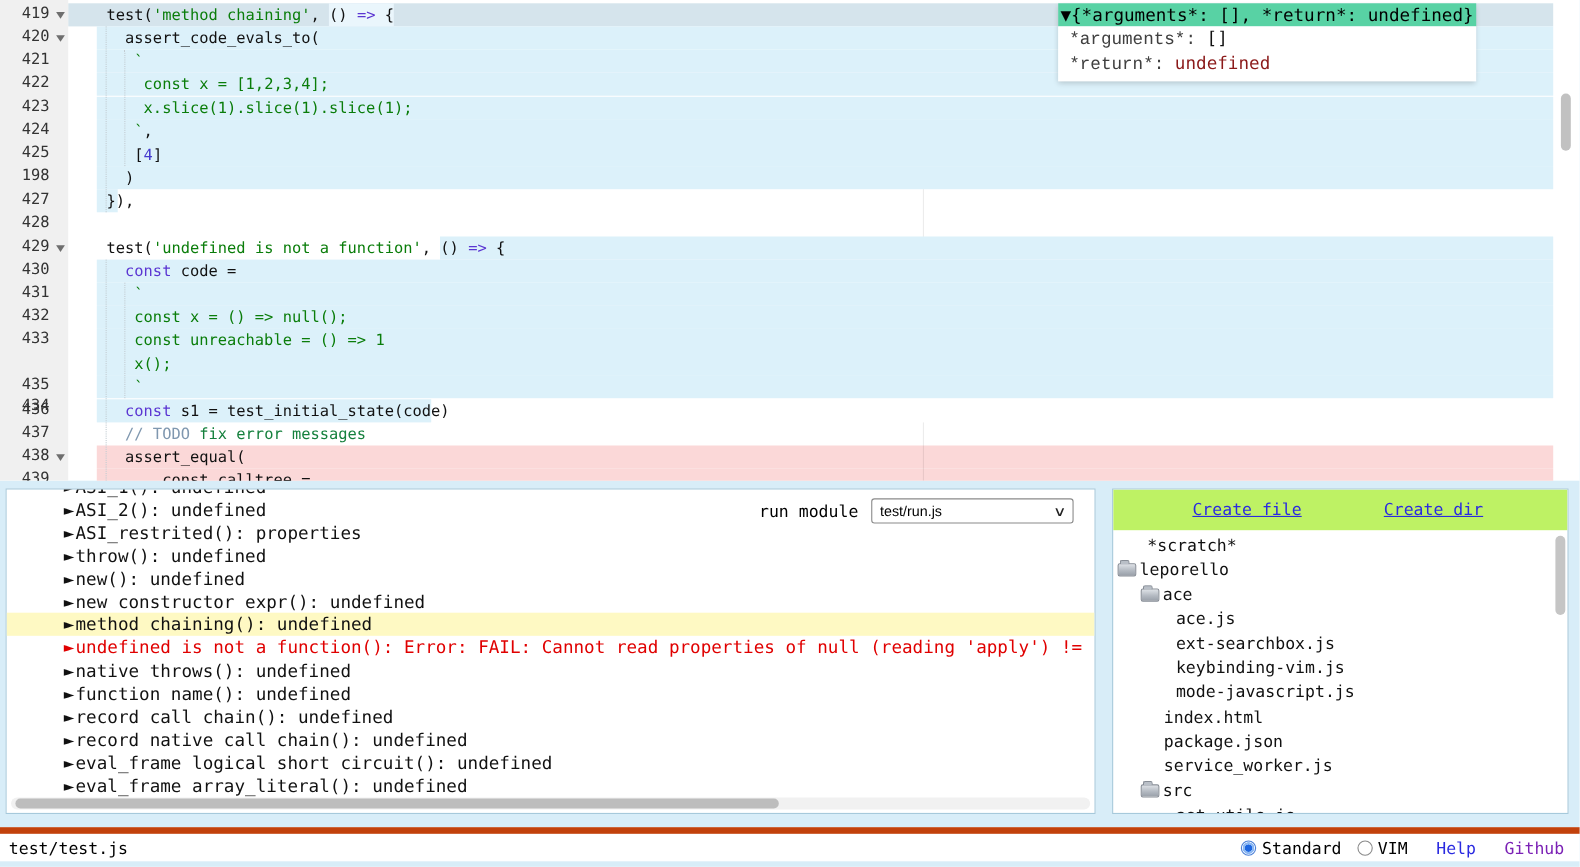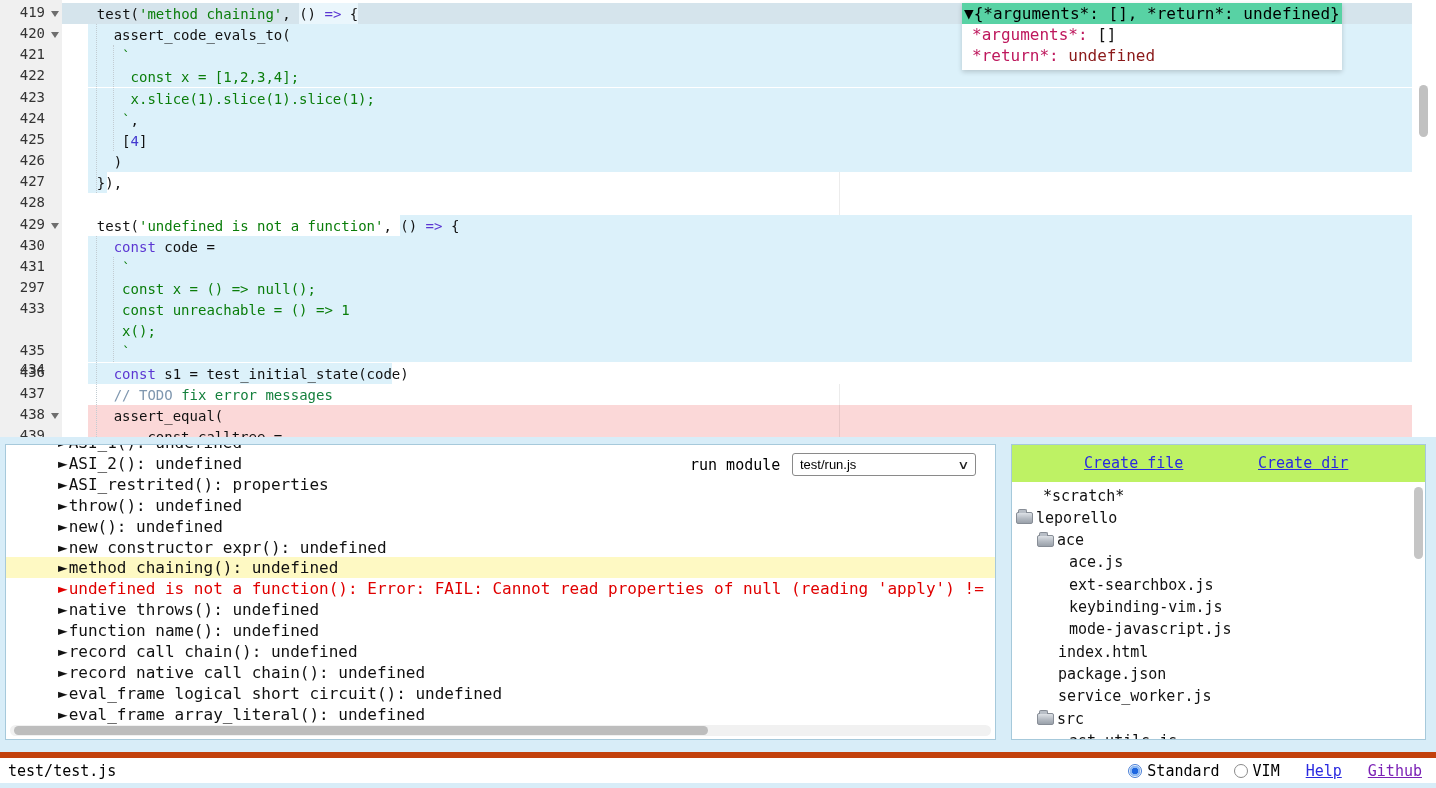--- a/index.html
+++ b/index.html
@@ -29,21 +29,21 @@
   .iguide { position:absolute; width:0; border-left:1px dotted #c2ccd2; z-index:1; }
   .pmargin { position:absolute; width:1px; left:839px; background:rgba(0,0,0,0.075); z-index:1; }
   #ed-scroll-thumb { position:absolute; left:1419px; top:85px; width:9px; height:52px; border-radius:5px; background:#c1c1c1; z-index:4; }
 
   
   #tooltip { position:absolute; left:962px; top:3px; width:380px; z-index:6; font-size:16px; line-height:21px;
              box-shadow:0 2px 5px rgba(0,0,0,0.18); }
   #tooltip-header { background:#58d2a4; color:#000; height:21px; white-space:pre; padding-left:2px; cursor:pointer; }
   #tooltip-body { background:#ffffff; padding:0 0 4px 10px; }
   .tt-row { white-space:pre; }
-  .tt-key { color:#be185d; }
+  .tt-key { color:#404040;font-family:Liberation Mono, monospace; }
   .tt-val { color:#111; }
   .tt-val.undef { color:#8b1a1a; }
 
   
   .panel { position:absolute; top:444px; height:296px; background:#ffffff; border:1px solid #a6c9db; overflow:hidden; }
   #console { left:5px; width:991px; }
   #console-rows { position:absolute; left:0; top:0; right:0; bottom:0; overflow:hidden; }
   .con-row { position:absolute; left:0; width:989px; height:21px; white-space:pre; font-size:16px; line-height:21px; color:#111; padding-left:52px; cursor:pointer; }
   .con-row .arrow { margin-right:1px; }
   .con-row.selected { background:#fef9c3; }
@@ -71,21 +71,21 @@
 
   
   #statusbar { position:absolute; left:0; top:752px; width:1436px; height:31px; background:#ffffff; border-top:6px solid #c2410c;
                display:flex; align-items:center; font-size:15px; }
   #current-file { margin-left:8px; color:#000; }
   #status-right { margin-left:auto; margin-right:14px; display:flex; align-items:center; gap:14px; }
   .radio-opt { display:flex; align-items:center; gap:5px; cursor:pointer; }
   .radio { width:14px; height:14px; border-radius:50%; border:1px solid #8a8a8a; background:#fff; flex:none; }
   .radio.on { border:1px solid #4a7fd6;
               background:radial-gradient(circle, #1d66e0 0 36%, #8cb8f2 40% 60%, #eaf2fd 64%); }
-  .sbar-link { text-decoration:underline; cursor:pointer;padding-left:12px; }
+  .sbar-link { cursor:pointer;padding-left:12px; }
   #help-link { color:#2a2ae0; }
   #github-link { color:#7b21b5; }
 </style>
 </head>
 <body>
 
 <div id="editor">
   <div id="ed-rows">
       <div class="ed-row" style="top: 3px;">
         <div class="seg sel" style="left: 0px; width: 1350px;"></div>
@@ -195,40 +195,40 @@
       <div class="gut-row" style="top: 87.6px;">
         <span class="lnum">423</span>
       </div>
       <div class="gut-row" style="top: 108.75px;">
         <span class="lnum">424</span>
       </div>
       <div class="gut-row" style="top: 129.9px;">
         <span class="lnum">425</span>
       </div>
       <div class="gut-row" style="top: 151.05px;">
-        <span class="lnum">426</span>
+        <span class="lnum">198</span>
       </div>
       <div class="gut-row" style="top: 172.2px;">
         <span class="lnum">427</span>
       </div>
       <div class="gut-row" style="top: 193.35px;">
         <span class="lnum">428</span>
       </div>
       <div class="gut-row" style="top: 214.5px;">
         <span class="lnum">429</span>
         <div class="fold"></div>
       </div>
       <div class="gut-row" style="top: 235.65px;">
         <span class="lnum">430</span>
       </div>
       <div class="gut-row" style="top: 256.8px;">
         <span class="lnum">431</span>
       </div>
       <div class="gut-row" style="top: 277.95px;">
-        <span class="lnum">297</span>
+        <span class="lnum">432</span>
       </div>
       <div class="gut-row" style="top: 299.1px;">
         <span class="lnum">433</span>
       </div>
       <div class="gut-row" style="top: 320.25px; margin-top: 40px;">
         <span class="lnum">434</span>
       </div>
       <div class="gut-row" style="top: 341.4px;">
         <span class="lnum">435</span>
       </div>

